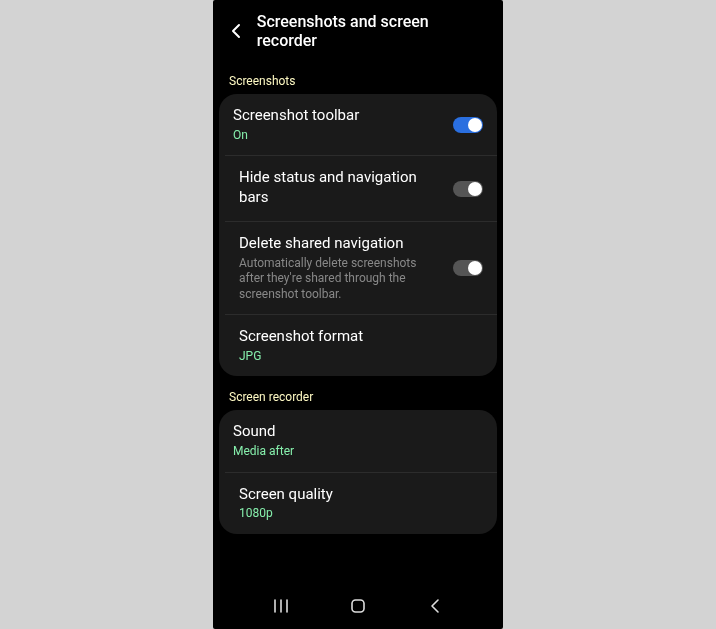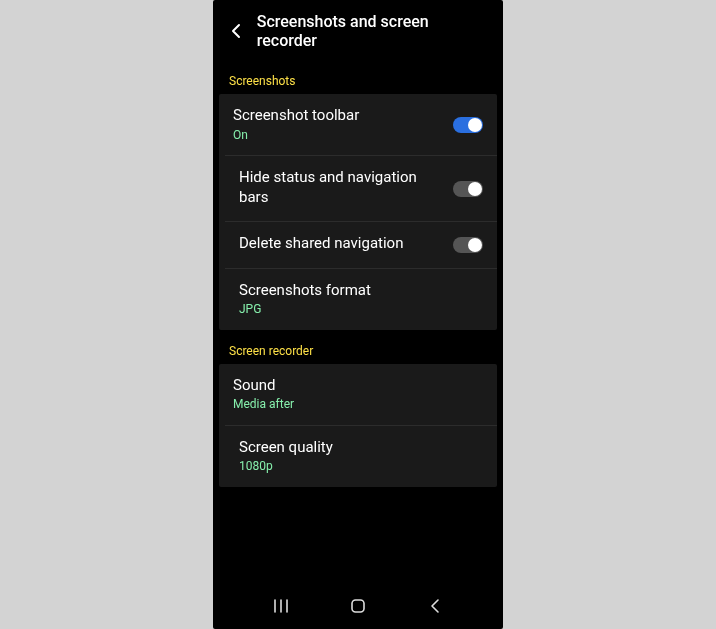--- a/index.html
+++ b/index.html
@@ -37,28 +37,28 @@
     align-items: center;
     justify-content: center;
   }
   .back-chevron svg { display: block; }
   .header-title {
     color: #fff;
     font-size: 16px;
     font-weight: 500;
   }
   .section-label {
-    color: #fde047;
+    color: #fef9c3;
     font-size: 12px;
     padding: 14px 16px 6px 16px;
   }
   .card {
     background: #1a1a1a;
     margin: 0 6px;
-    border-radius: 2px;
+    border-radius: 18px;
     overflow: hidden;
   }
   .row {
     padding: 12px 14px;
     display: flex;
     align-items: center;
     justify-content: space-between;
     gap: 10px;
   }
   .row + .row {
@@ -156,27 +156,28 @@
     <div class="row">
       <div class="row-text">
         <div class="row-title">Hide status and navigation bars</div>
       </div>
       <div class="toggle off"></div>
     </div>
 
     <div class="row">
       <div class="row-text">
         <div class="row-title">Delete shared navigation</div>
+        <div class="row-sub sub-muted">Automatically delete screenshots after they're shared through the screenshot toolbar.</div>
       </div>
       <div class="toggle off"></div>
     </div>
 
     <div class="row">
       <div class="row-text">
-        <div class="row-title">Screenshots format</div>
+        <div class="row-title">Screenshot format</div>
         <div class="row-sub sub-accent">JPG</div>
       </div>
     </div>
 
   </div>
 
   <div class="section-label">Screen recorder</div>
 
   <div class="card">
 

